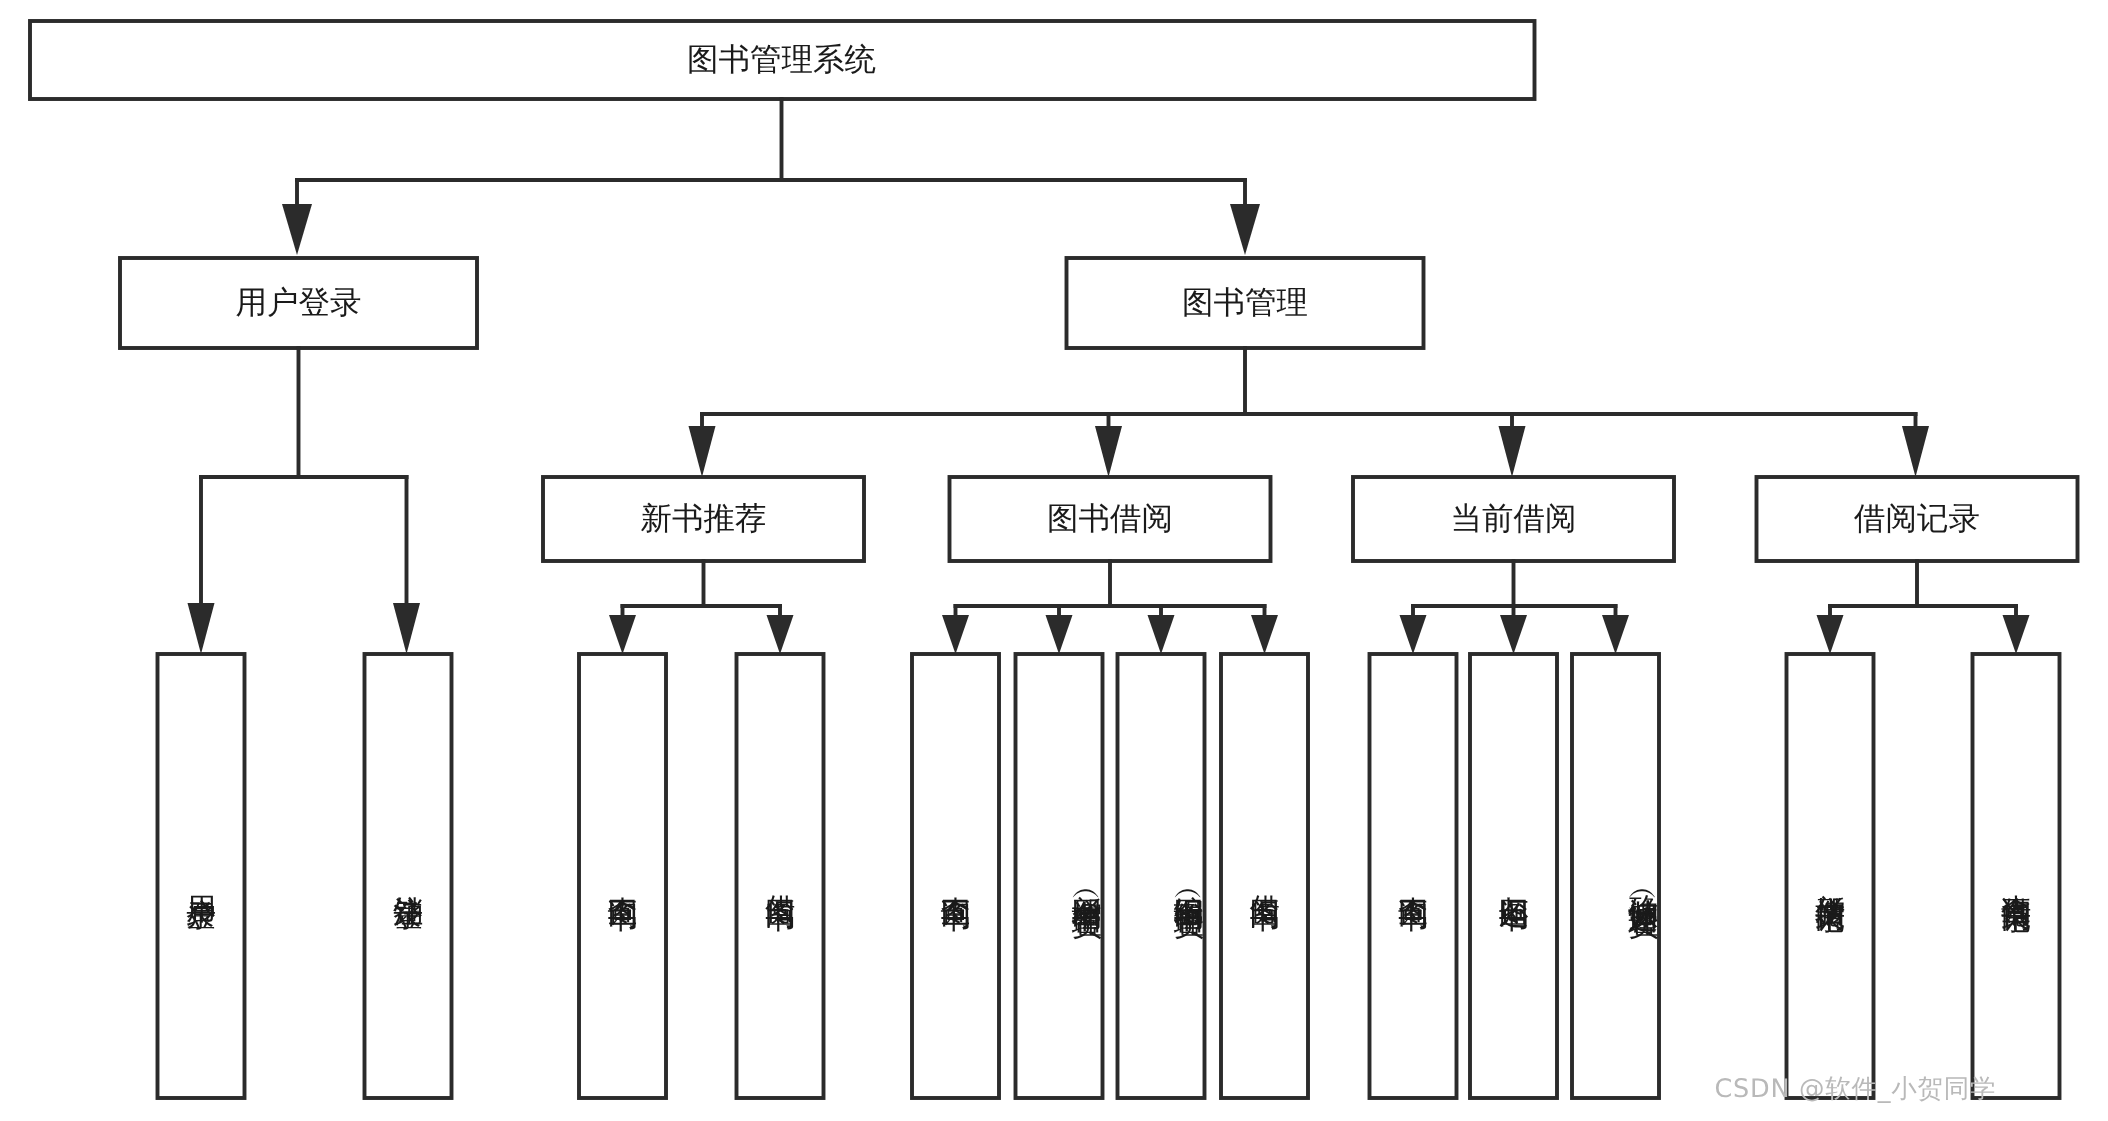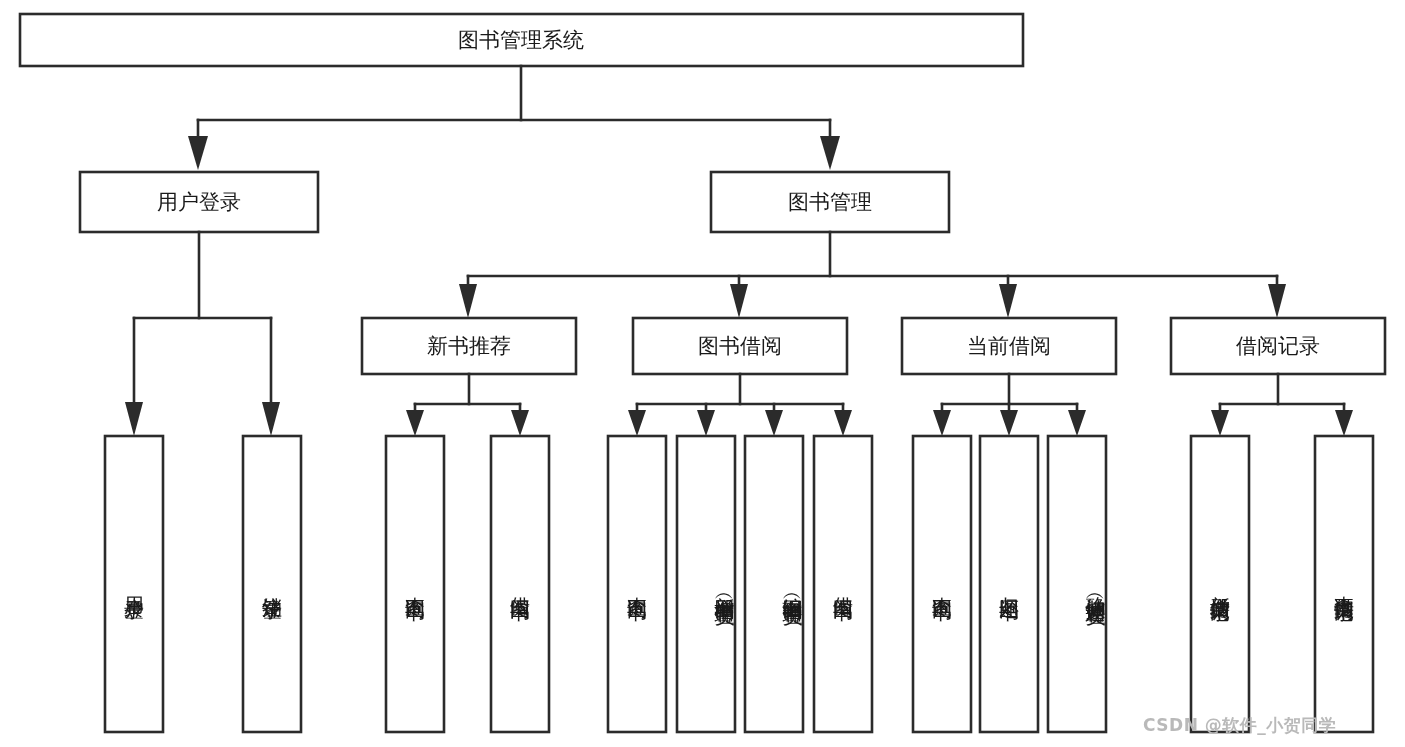--- a/index.html
+++ b/index.html
@@ -207,15 +207,15 @@
   <div class="leaf-label" style="left:745px; top:436px; width:58px; height:296px; align-items:flex-start; padding-top:8px; box-sizing:border-box;">编辑图书（管理员）</div>
   <div class="leaf-label" style="left:814px; top:436px; width:58px; height:296px;">借阅图书</div>
 
   <div class="leaf-label" style="left:913px; top:436px; width:58px; height:296px;">查询图书</div>
   <div class="leaf-label" style="left:980px; top:436px; width:58px; height:296px;">归还图书</div>
   <div class="leaf-label" style="left:1048px; top:436px; width:58px; height:296px; align-items:flex-start; padding-top:8px; box-sizing:border-box;">确认归还（管理员）</div>
 
   <div class="leaf-label" style="left:1191px; top:436px; width:58px; height:296px;">新增借阅记录</div>
   <div class="leaf-label" style="left:1315px; top:436px; width:58px; height:296px;">查询借阅记录</div>
 
-  <div class="watermark" style="left:1143px; top:714px;font-weight:bold;">CSDN @软件_小贺同学</div>
+  <div class="watermark" style="left:1143px; top:714px;">CSDN @软件_小贺同学</div>
 
 </div>
 
 </body></html>

